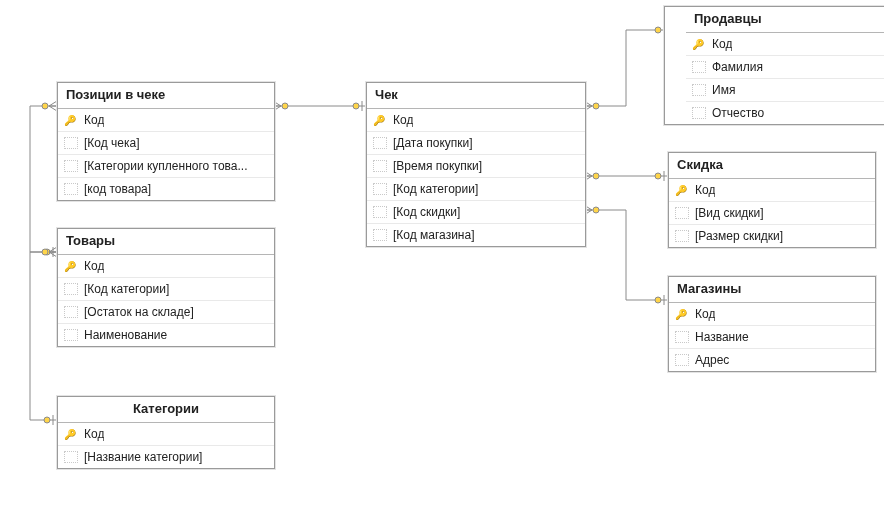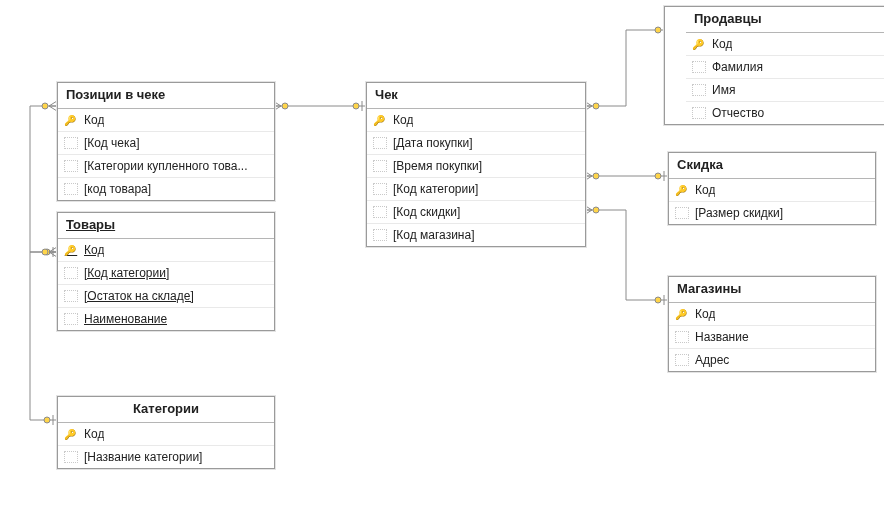--- a/index.html
+++ b/index.html
@@ -110,21 +110,21 @@
       </span>
       <span class="label">[Категории купленного това...</span>
     </div>
     <div class="row">
       <span class="icon">
         <span class="placeholder"></span>
       </span>
       <span class="label">[код товара]</span>
     </div>
   </div>
-<div class="entity" style="left: 57px; top: 212px; width: 216px; text-decoration: underline;">
+<div class="entity" style="left: 57px; top: 228px; width: 216px;">
     <div class="title">Товары</div>
     <div class="row">
       <span class="icon">
         <span class="key">🔑</span>
       </span>
       <span class="label">Код</span>
     </div>
     <div class="row">
       <span class="icon">
         <span class="placeholder"></span>
@@ -230,20 +230,26 @@
     <div class="row">
       <span class="icon">
         <span class="key">🔑</span>
       </span>
       <span class="label">Код</span>
     </div>
     <div class="row">
       <span class="icon">
         <span class="placeholder"></span>
       </span>
+      <span class="label">[Вид скидки]</span>
+    </div>
+    <div class="row">
+      <span class="icon">
+        <span class="placeholder"></span>
+      </span>
       <span class="label">[Размер скидки]</span>
     </div>
   </div>
 <div class="entity" style="left: 668px; top: 276px; width: 206px;">
     <div class="title">Магазины</div>
     <div class="row">
       <span class="icon">
         <span class="key">🔑</span>
       </span>
       <span class="label">Код</span>

